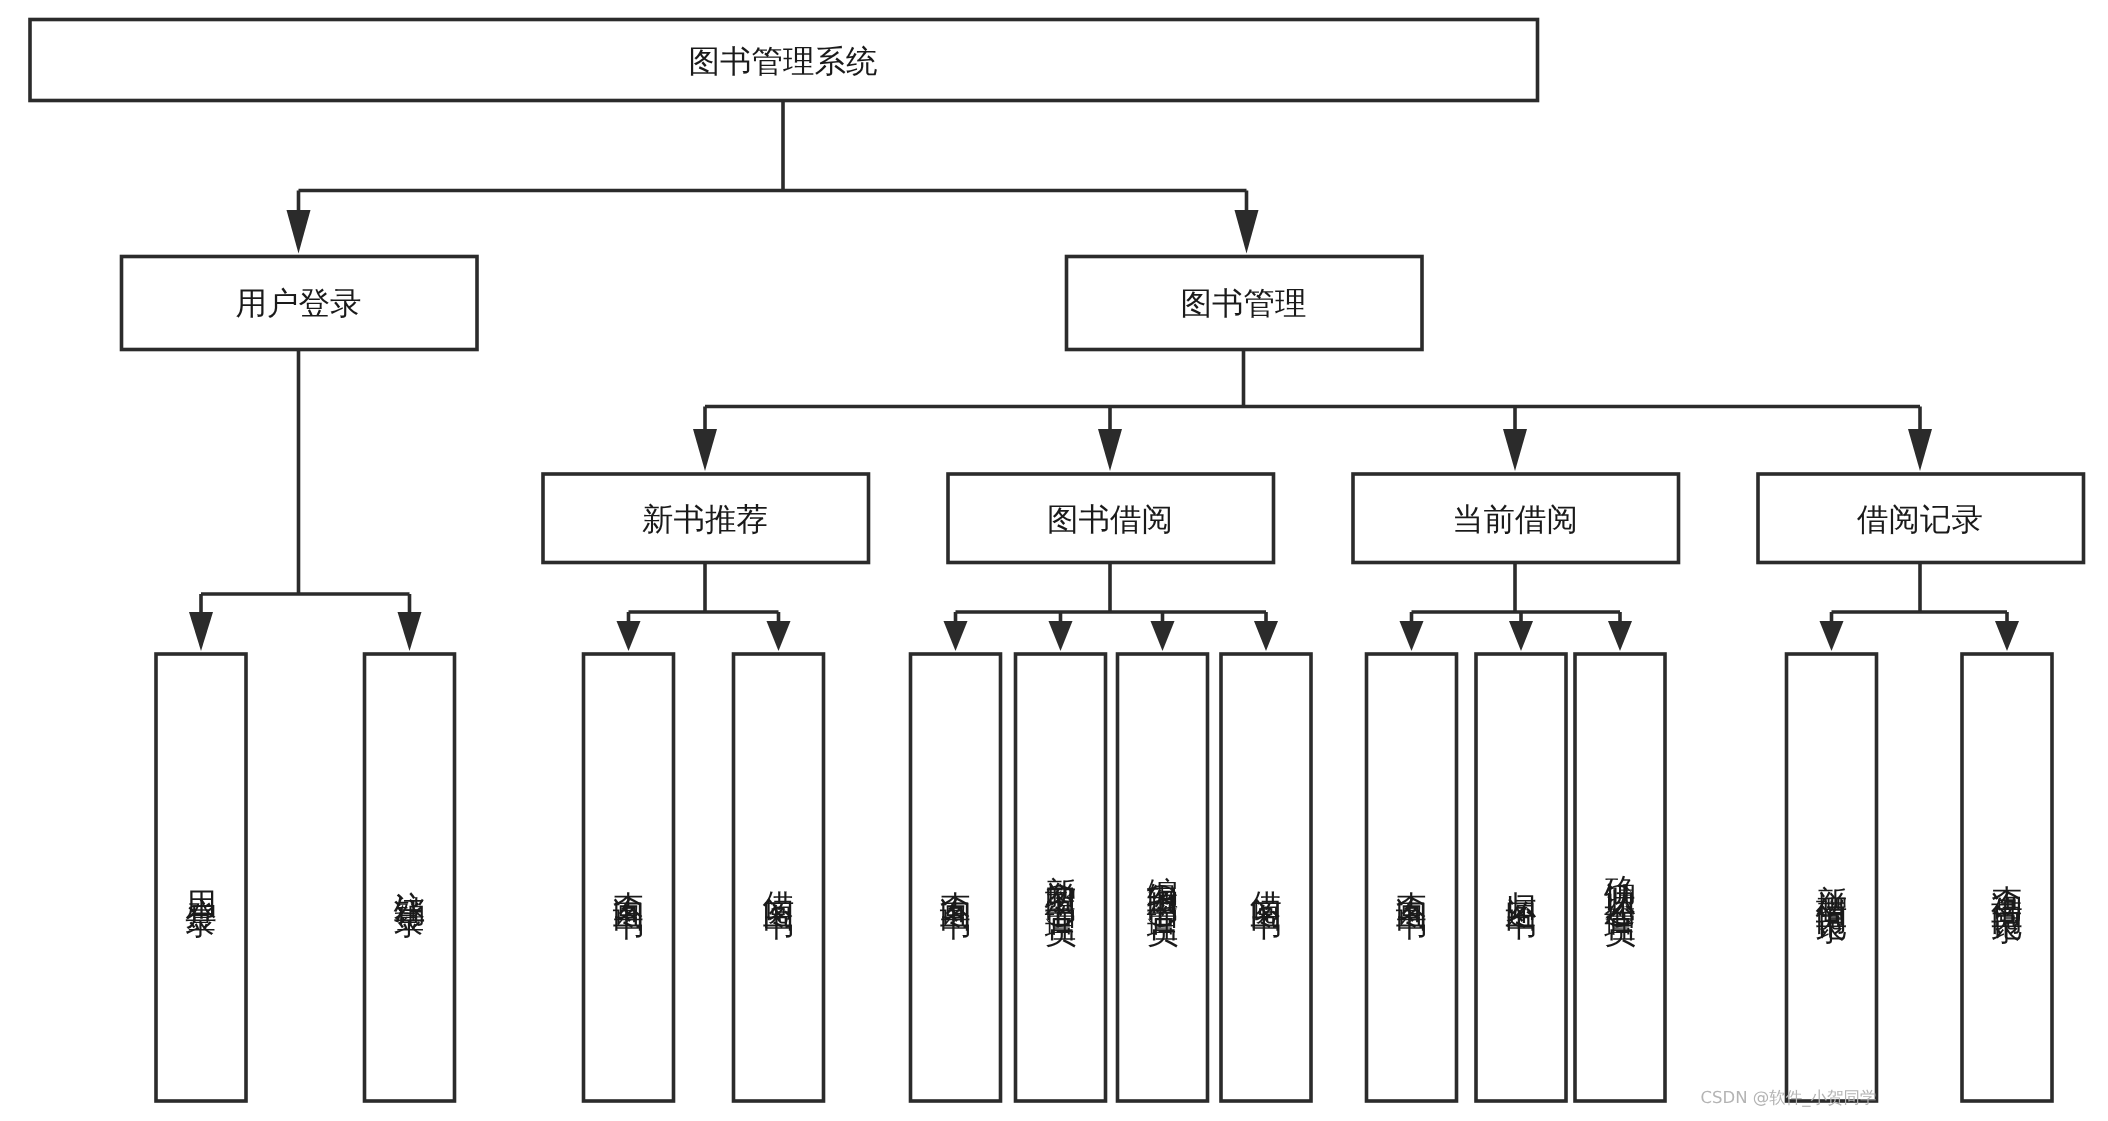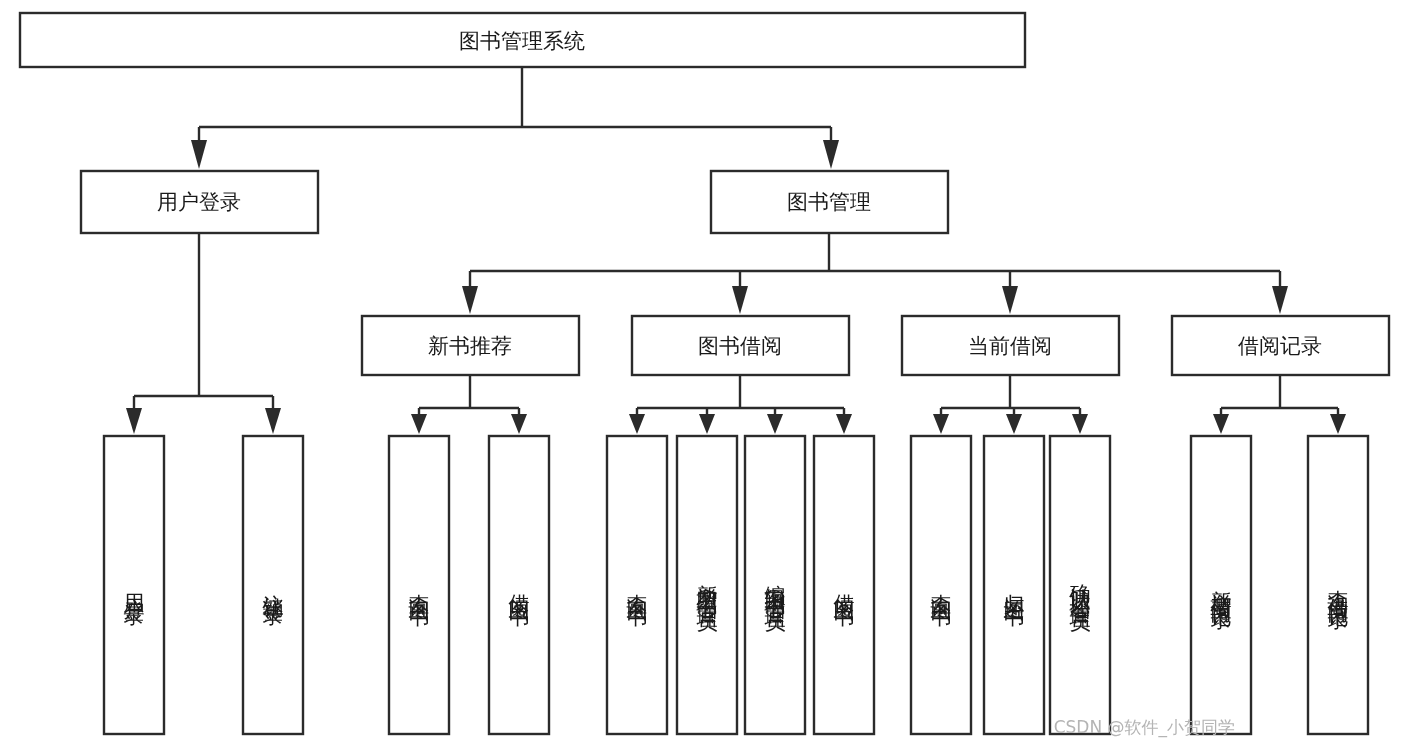--- a/index.html
+++ b/index.html
@@ -55,24 +55,24 @@
     fill: #1a1a1a;
     writing-mode: vertical-rl;
     text-orientation: upright;
     glyph-orientation-vertical: 0;
     letter-spacing: 4px;
     dominant-baseline: central;
     text-anchor: middle;
   }
   .watermark {
     position: absolute;
-    right: 26px;
+    right: 10px;
     bottom: 8px;
     font-family: "DejaVu Sans", "Liberation Sans", sans-serif;
-    font-size: 17px;
+    font-size: 11px;
     color: #b4b4b4;
     white-space: nowrap;
     pointer-events: none;
   }
 </style>
 </head>
 <body>
 
 <div id="diagram-root">
 

